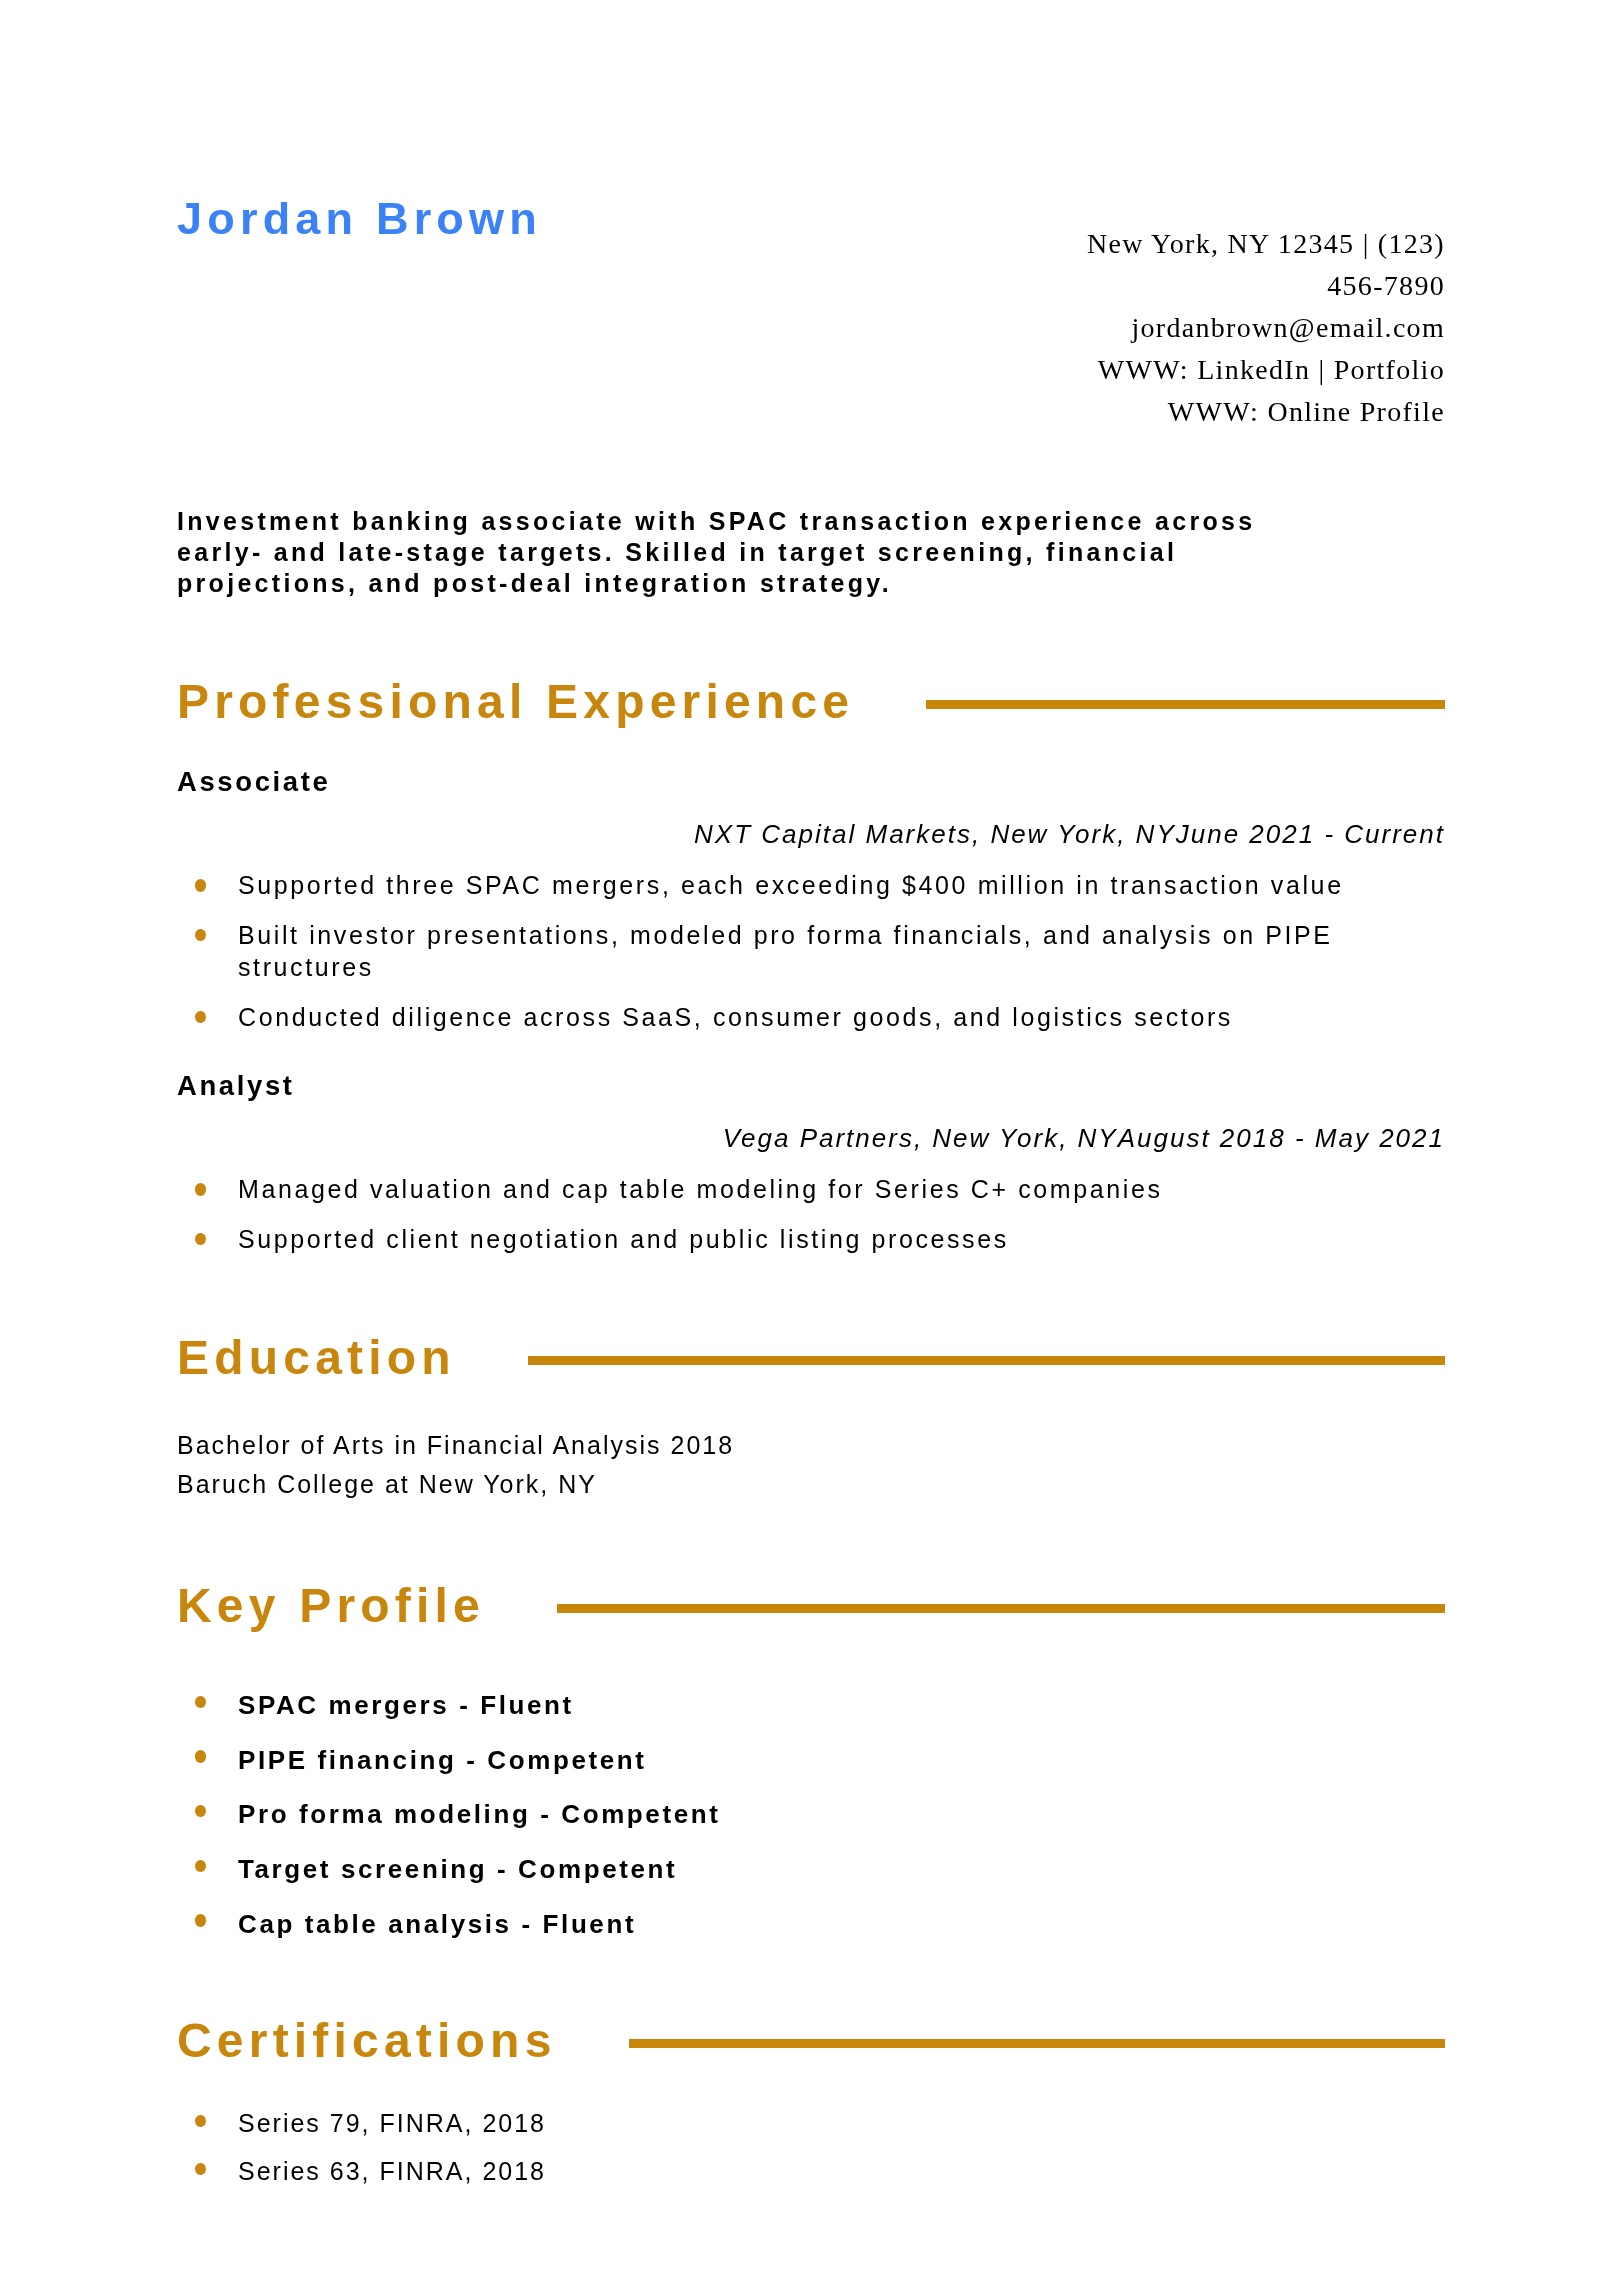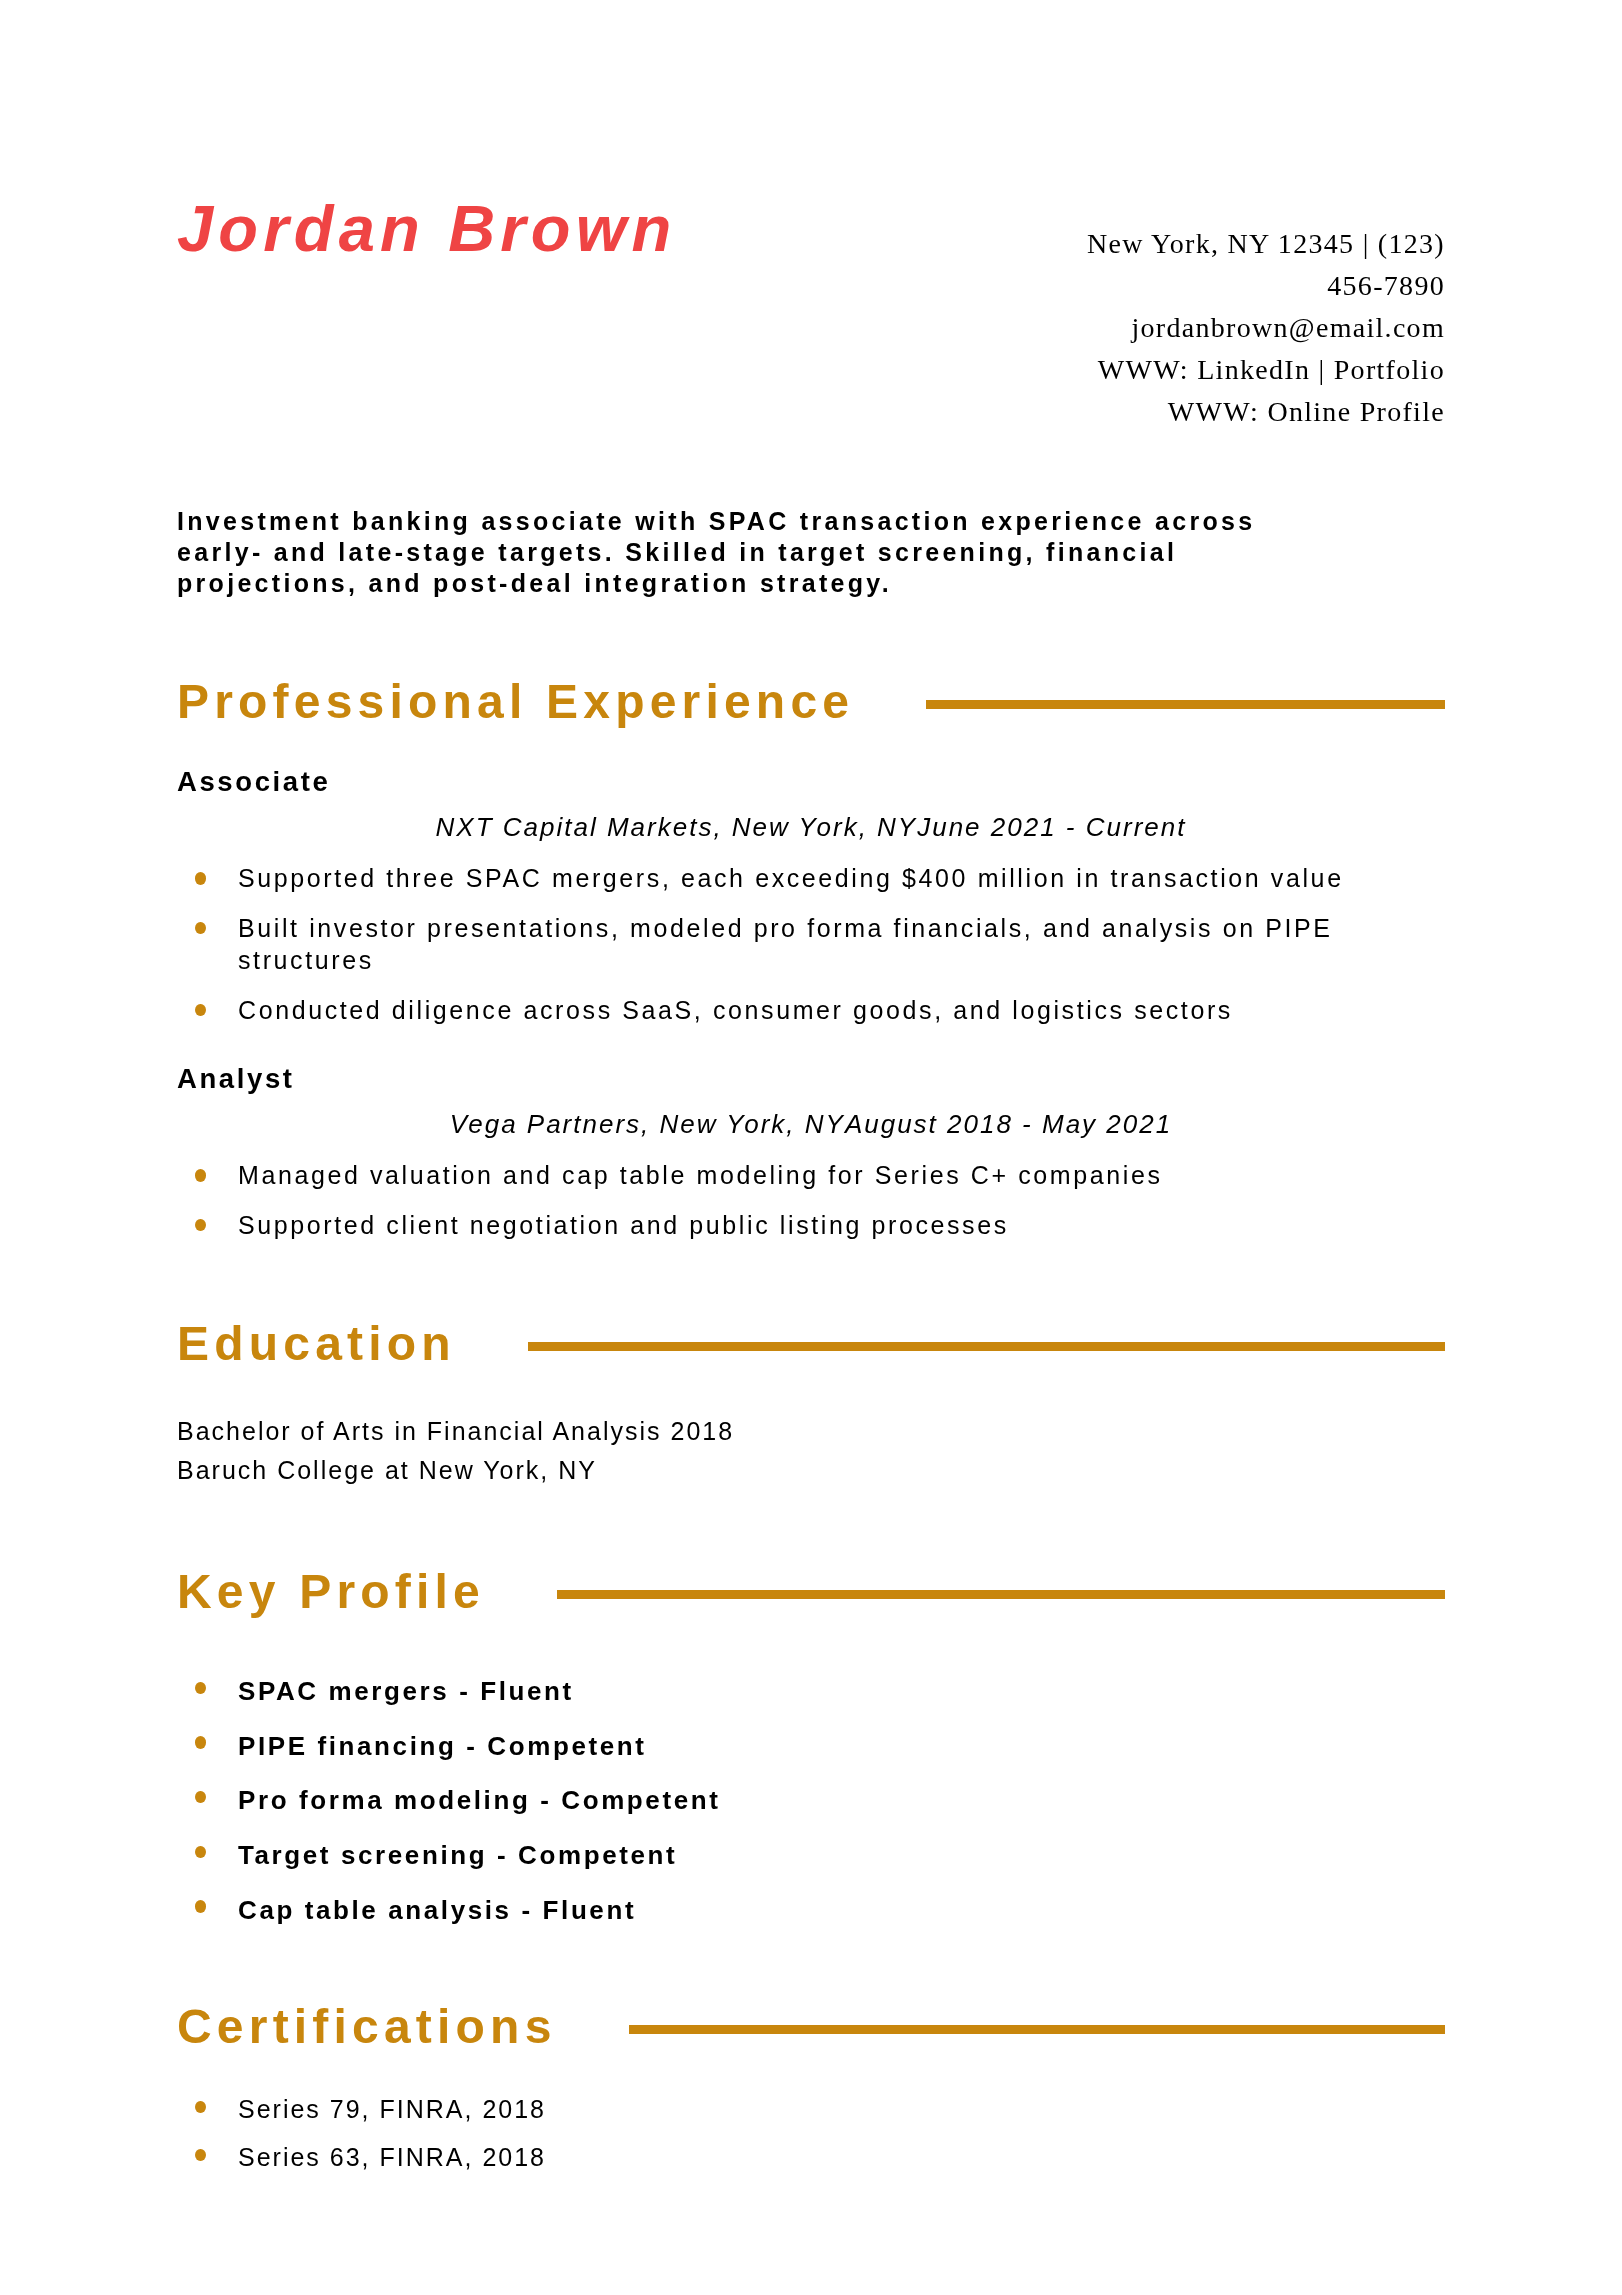--- a/index.html
+++ b/index.html
@@ -18,27 +18,26 @@
     overflow: hidden;
   }
 
   
   .header-row {
     display: flex;
     justify-content: space-between;
     align-items: flex-start;
   }
   .name {
-    font-size: 65px;
-    font-weight: bold;
-    color: #ef4444;
+    font-size: 45px;
+    font-weight: bold;
+    color: #3b82f6;
     letter-spacing: 5.2px;
     line-height: 1.05;
     white-space: nowrap;
-    font-style: italic;
   }
   .contact {
     margin-top: 28px;
     text-align: right;
     font-size: 28px;
     letter-spacing: 1.3px;
     line-height: 1.5;
     font-family: Liberation Serif, serif;
   }
   .contact-line { display: block; }
@@ -78,23 +77,23 @@
   
   .job { margin-top: 37px; }
   .job:first-of-type { margin-top: 38px; }
   .job-title {
     font-size: 27.5px;
     font-weight: bold;
     letter-spacing: 2.6px;
   }
   .job-meta {
     display: flex;
-    justify-content: center;
+    justify-content: flex-end;
     align-items: baseline;
-    margin-top: 14px;
+    margin-top: 21px;
     font-size: 26px;
     font-style: italic;
     letter-spacing: 2px;
   }
 
   ul.bullet-list {
     list-style: none;
     margin-top: 19.6px;
   }
   ul.bullet-list li {

